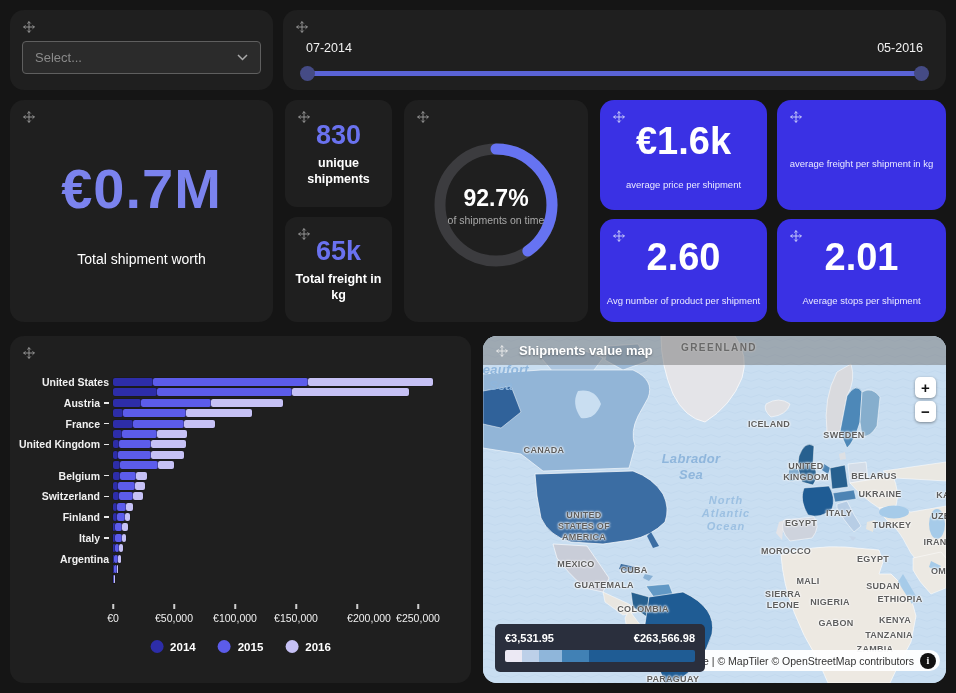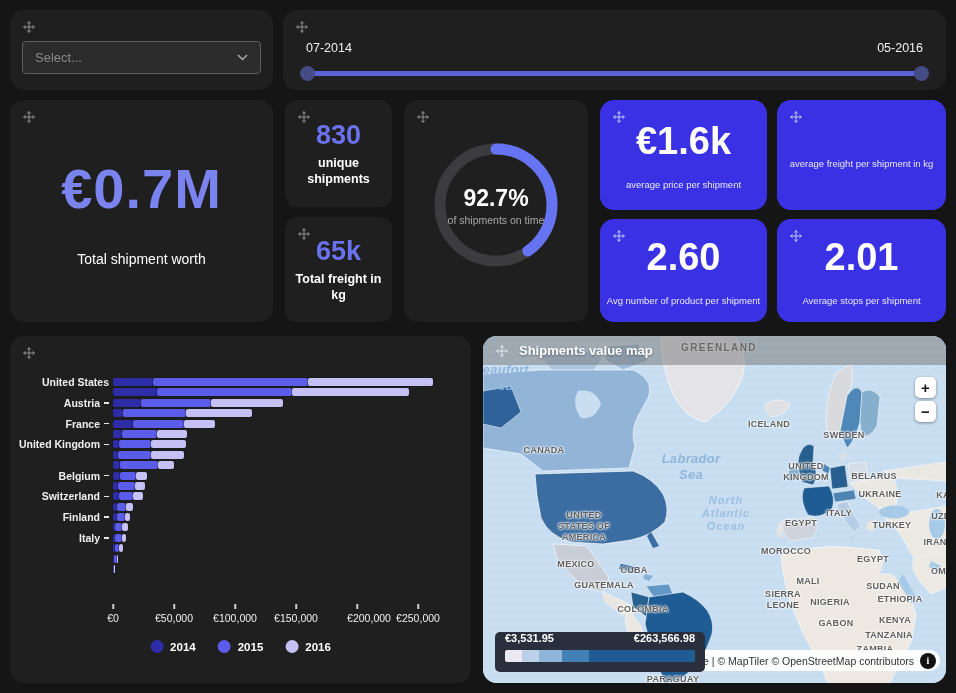--- a/index.html
+++ b/index.html
@@ -96,21 +96,21 @@
     position: absolute; transform: translate(-50%,-50%); z-index: 3;
     font-weight: 700; font-size: 9px; color: #5e5e5e; letter-spacing: .3px;
     text-shadow: 0 0 2px #fff, 0 0 2px #fff, 0 0 3px #fff;
     white-space: pre-line; text-align: center; line-height: 1.2; pointer-events: none;
   }
   .map-label.lg { font-size: 10px; letter-spacing: 1.4px; }
   .map-label.sea { font-style: italic; color: #8fb6dc; text-shadow: none; font-size: 13px; }
   .map-label.ocean { font-size: 11px; letter-spacing: 1px; color: #9cc0e2; }
   .map-legend {
     position: absolute; left: 12px; bottom: 11px; width: 210px; z-index: 7;
-    background: #2a2f3d; border-radius: 5px; padding: 0 10px 10px;
+    background: #2a2f3d; border-radius: 5px; padding: 8px 10px 10px;
   }
   .map-legend .lrow { display: flex; justify-content: space-between; font-size: 11px; font-weight: 700; margin-bottom: 6px; }
   .lgrad { display: flex; height: 12px; border-radius: 2px; overflow: hidden; }
   .attribution {
     position: absolute; right: 6px; bottom: 12px; z-index: 6; height: 21px;
     background: rgba(255,255,255,.95); border-radius: 11px;
     display: flex; align-items: center; gap: 6px; padding: 0 4px 0 12px;
     font-size: 10.5px; color: #333; white-space: nowrap;
   }
   .info-icon {
@@ -413,20 +413,30 @@
           <span class="bseg" style="width: 6.1px; background: rgb(92, 92, 234);"></span>
           <span class="bseg" style="width: 4.88px; background: rgb(198, 193, 245);"></span>
         </div>
       </div>
       <div class="brow">
         <div class="blab"></div>
         <div class="bbar">
           <span class="bseg" style="width: 1.83px; background: rgb(45, 45, 168);"></span>
           <span class="bseg" style="width: 4.27px; background: rgb(92, 92, 234);"></span>
           <span class="bseg" style="width: 3.66px; background: rgb(198, 193, 245);"></span>
+        </div>
+      </div>
+      <div class="brow">
+        <div class="blab">
+          <span>Argentina</span>
+        </div>
+        <div class="bbar">
+          <span class="bseg" style="width: 1.22px; background: rgb(45, 45, 168);"></span>
+          <span class="bseg" style="width: 3.66px; background: rgb(92, 92, 234);"></span>
+          <span class="bseg" style="width: 3.05px; background: rgb(198, 193, 245);"></span>
         </div>
       </div>
       <div class="brow">
         <div class="blab"></div>
         <div class="bbar">
           <span class="bseg" style="width: 0.976px; background: rgb(45, 45, 168);"></span>
           <span class="bseg" style="width: 2.684px; background: rgb(92, 92, 234);"></span>
           <span class="bseg" style="width: 1.83px; background: rgb(198, 193, 245);"></span>
         </div>
       </div>

